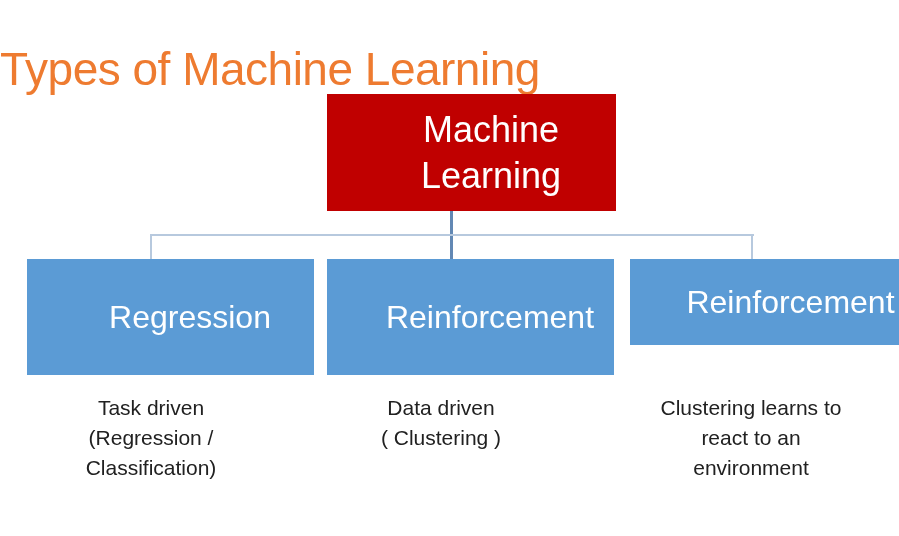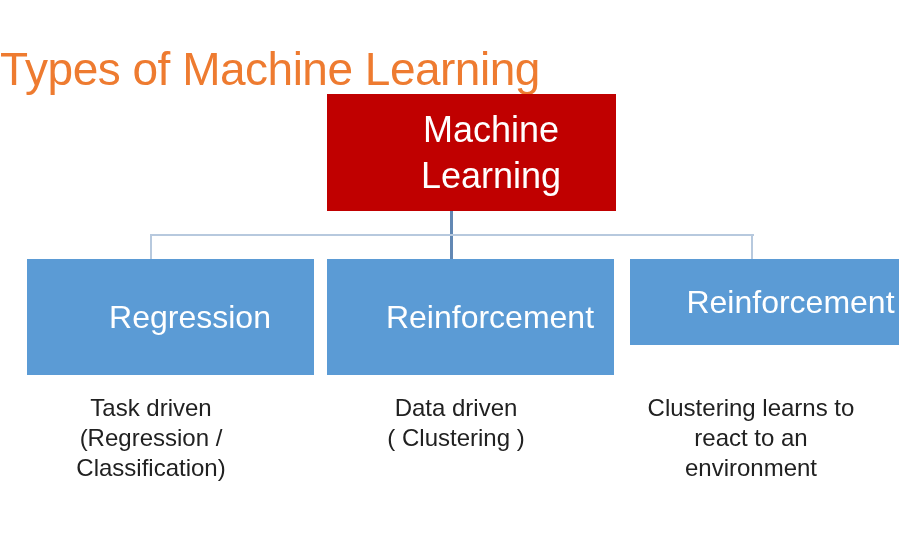--- a/index.html
+++ b/index.html
@@ -66,27 +66,27 @@
   }
   .conn-horizontal { left: 150px; top: 234px; width: 604px; height: 2px; }
   .conn-left       { left: 150px; top: 234px; width: 2px;  height: 26px; }
   .conn-right      { left: 751px; top: 234px; width: 2px;  height: 26px; }
   .conn-center     { left: 450px; top: 211px; width: 3px;  height: 48px; background: #6288B4; }
   .description {
     position: absolute;
     top: 393px;
     width: 262px;
     text-align: center;
-    font-size: 24px;
+    font-size: 21px;
     line-height: 30px;
     color: #212121;
     white-space: pre-line;
   }
   .desc-1 { left: 20px;  }
-  .desc-2 { left: 325px; }
+  .desc-2 { left: 310px; }
   .desc-3 { left: 620px; }
 </style>
 </head>
 <body>
 
 <div class="slide">
 
   <h1 class="title">Types of Machine Learning</h1>
 
   <div class="node root-node">

